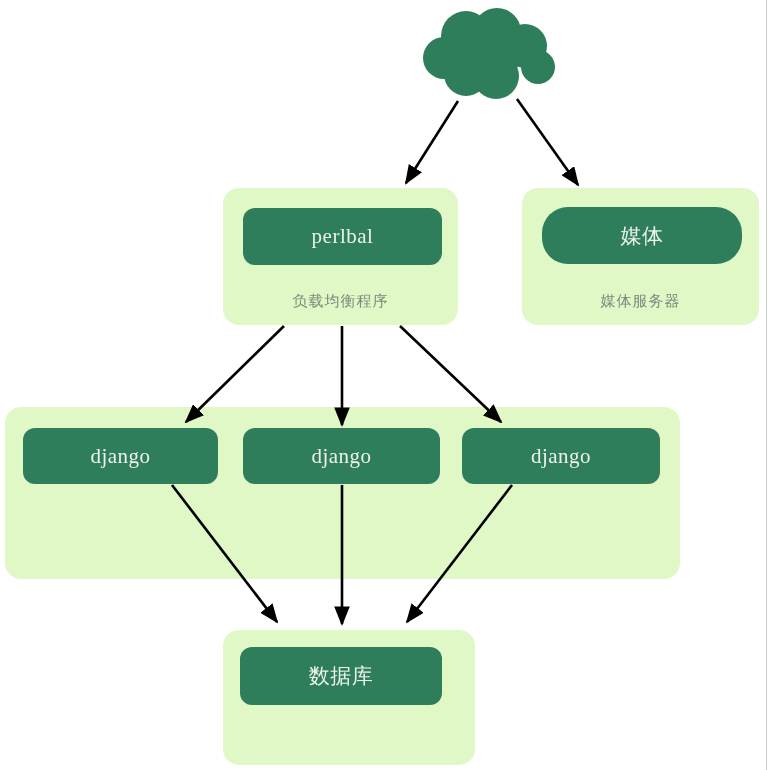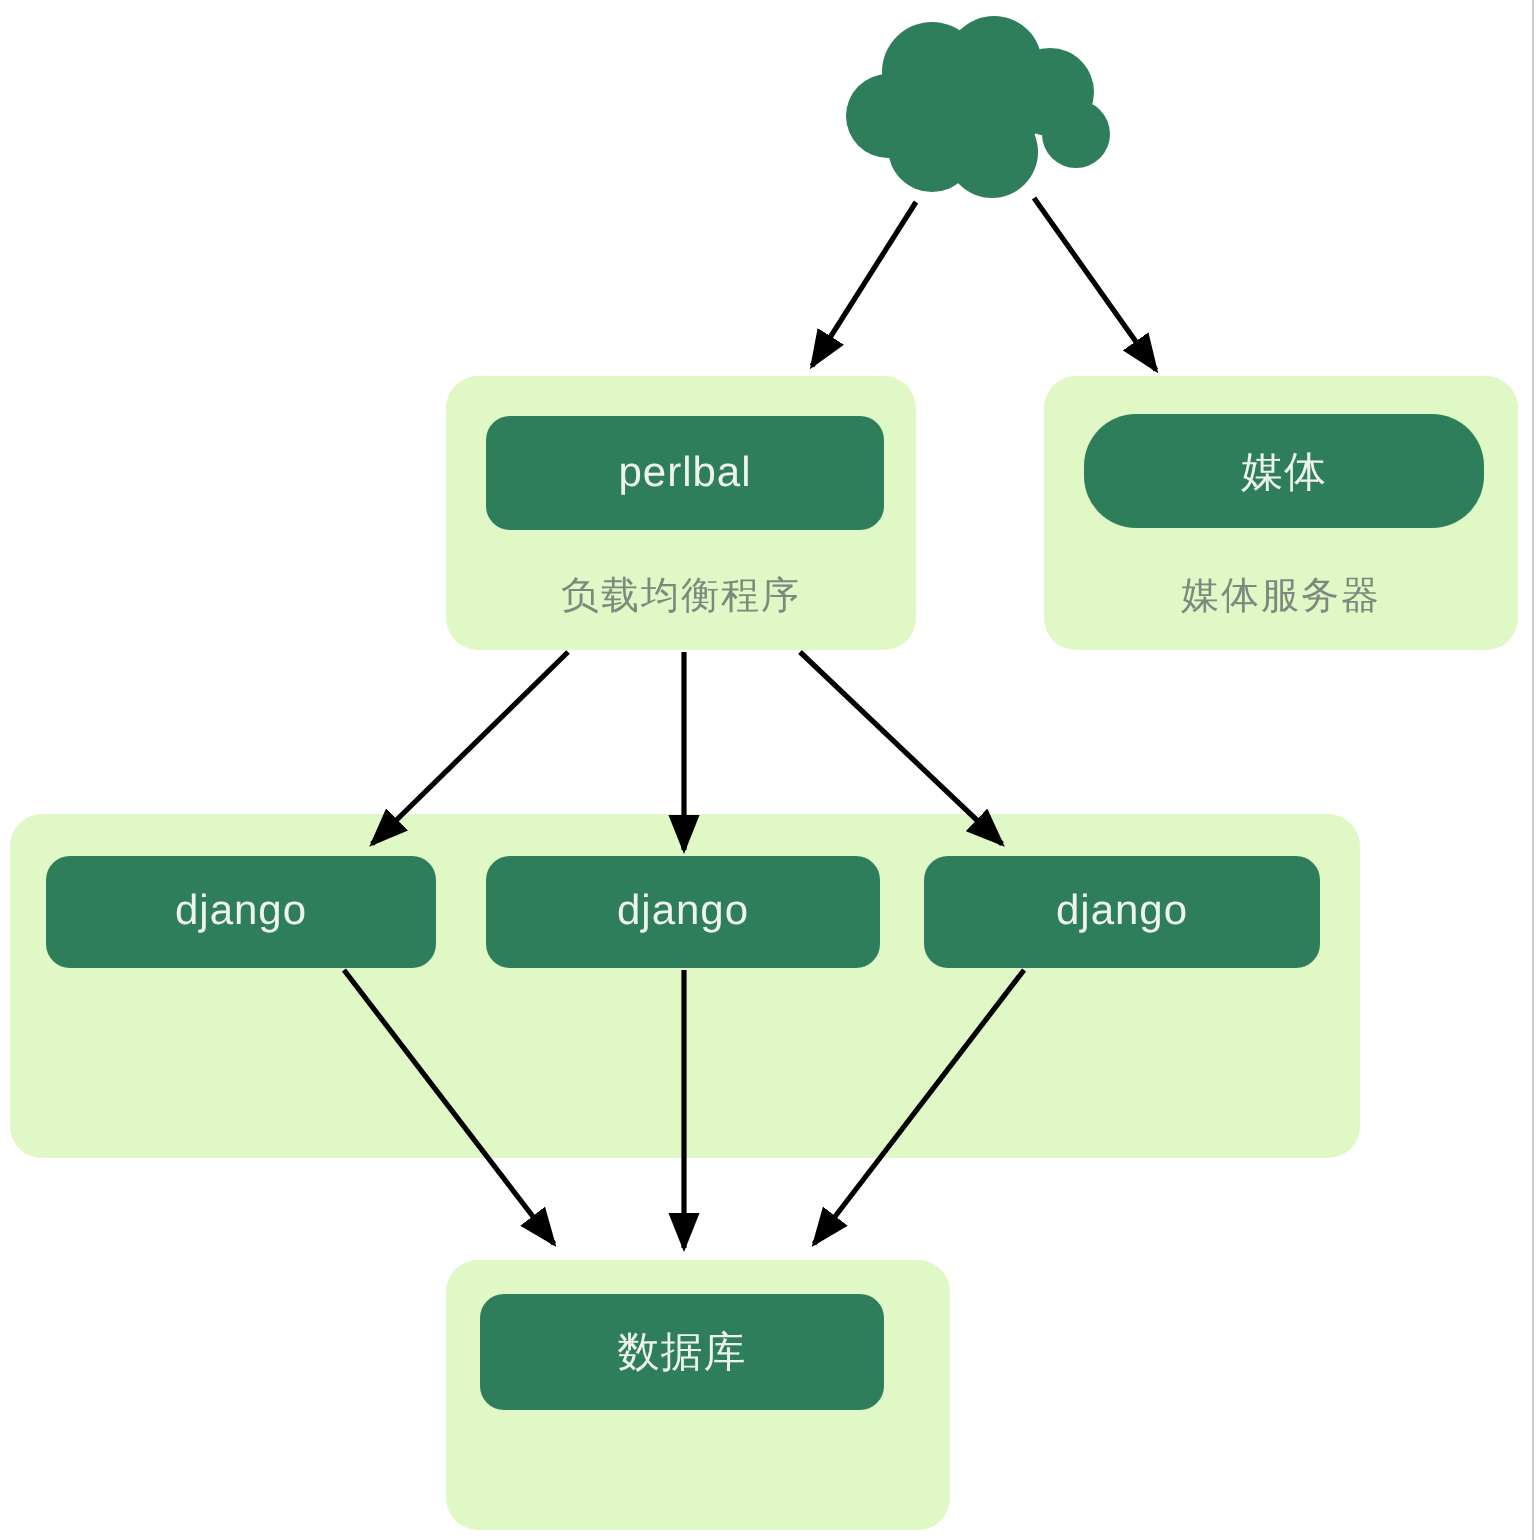--- a/index.html
+++ b/index.html
@@ -7,20 +7,21 @@
     padding: 0;
     background: #ffffff;
     font-family: "Liberation Sans", "DejaVu Sans", sans-serif;
   }
   #stage {
     position: relative;
     width: 770px;
     height: 770px;
     background: #ffffff;
     overflow: hidden;
+    font-family: Liberation Serif, serif;
   }
   
   .group {
     position: absolute;
     background: #e0f7c6;
     border-radius: 16px;
     z-index: 1;
   }
   
   .node {
@@ -35,21 +36,21 @@
     letter-spacing: 0.5px;
   }
   
   .caption {
     position: absolute;
     left: 0;
     right: 0;
     bottom: 14px;
     text-align: center;
     color: #7d897d;
-    font-size: 19px;
+    font-size: 15px;
     letter-spacing: 1px;
   }
   
   #edges-layer {
     position: absolute;
     left: 0;
     top: 0;
     width: 770px;
     height: 770px;
     z-index: 3;

